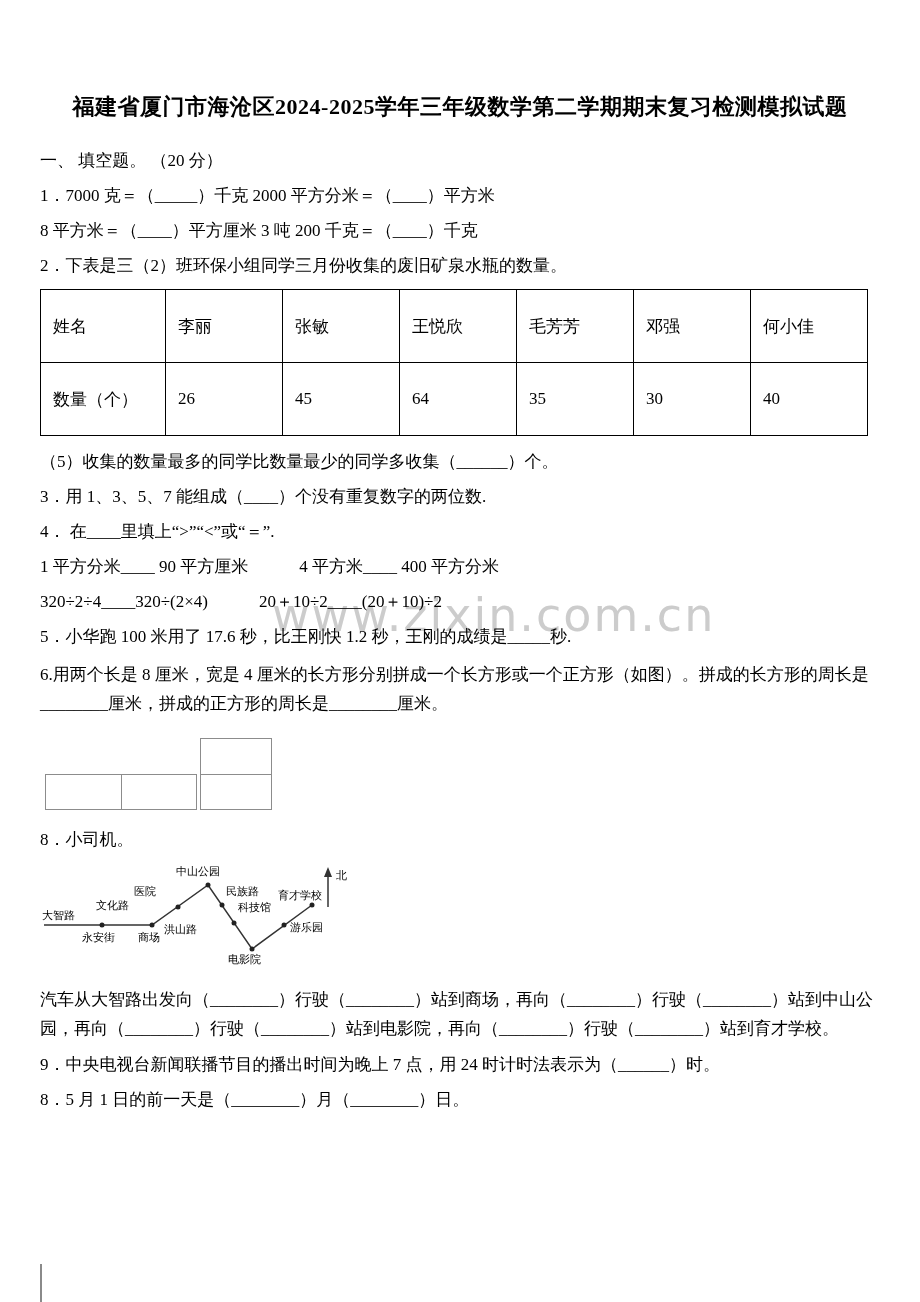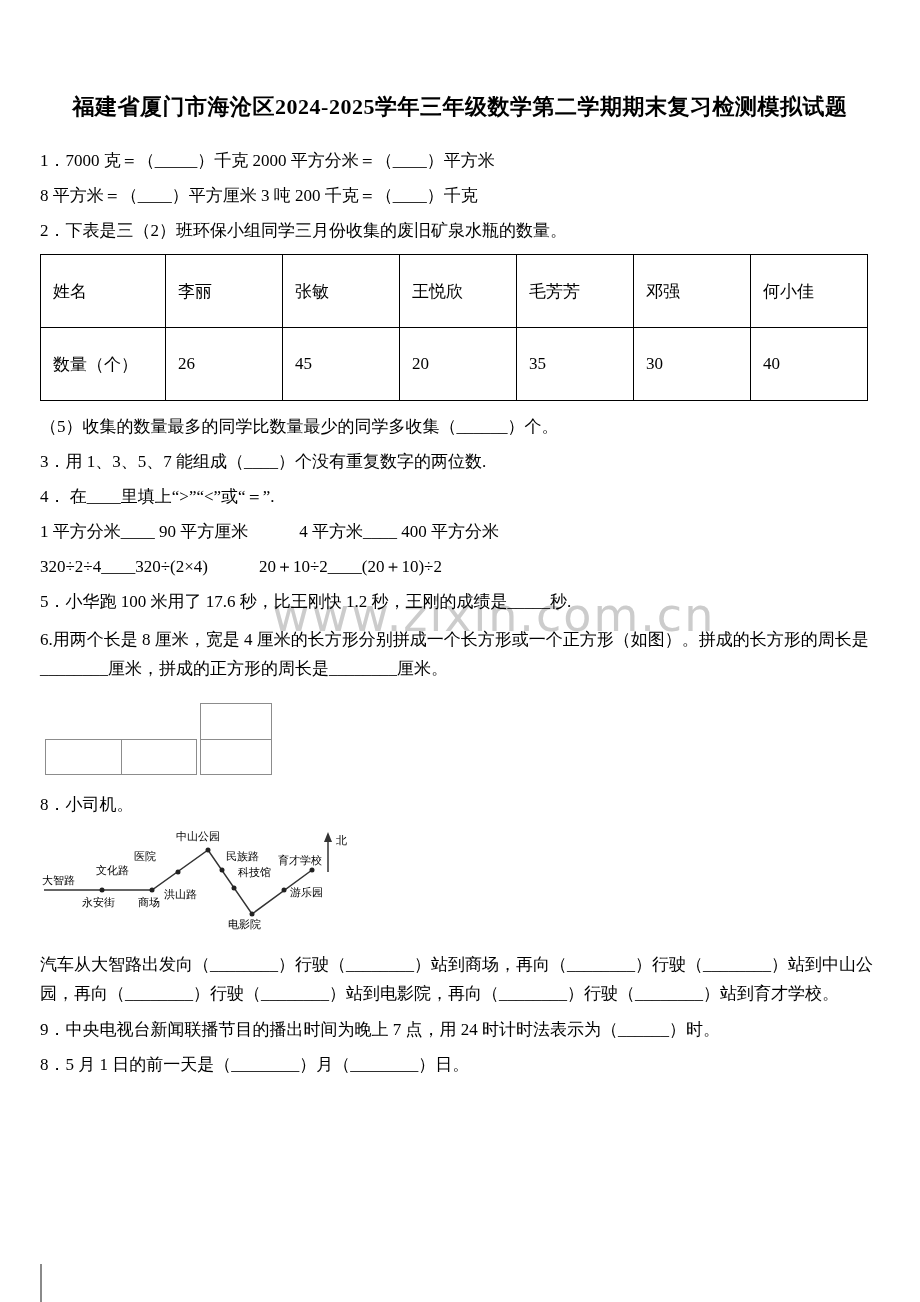--- a/index.html
+++ b/index.html
@@ -37,20 +37,21 @@
 </head>
 <body>
 
 <div class="watermark">www.zixin.com.cn</div>
 
 <div class="page">
   <div class="content">
 
     <div class="title">福建省厦门市海沧区2024-2025学年三年级数学第二学期期末复习检测模拟试题</div>
 
+    <div class="line">一、 填空题。 （20 分）</div>
 
     <div class="line">1．7000 克＝（_____）千克 2000 平方分米＝（____）平方米</div>
     <div class="line">8 平方米＝（____）平方厘米 3 吨 200 千克＝（____）千克</div>
 
     <div class="line">2．下表是三（2）班环保小组同学三月份收集的废旧矿泉水瓶的数量。</div>
 
     <table class="stats">
       <tbody>
         <tr>
           <td class="c0">姓名</td>
@@ -58,21 +59,21 @@
           <td class="c">张敏</td>
           <td class="c">王悦欣</td>
           <td class="c">毛芳芳</td>
           <td class="c">邓强</td>
           <td class="c">何小佳</td>
         </tr>
         <tr>
           <td class="c0">数量（个）</td>
           <td class="c">26</td>
           <td class="c">45</td>
-          <td class="c">20</td>
+          <td class="c">64</td>
           <td class="c">35</td>
           <td class="c">30</td>
           <td class="c">40</td>
         </tr>
       </tbody>
     </table>
 
     <div class="line">（5）收集的数量最多的同学比数量最少的同学多收集（______）个。</div>
 
     <div class="line">3．用 1、3、5、7 能组成（____）个没有重复数字的两位数.</div>

